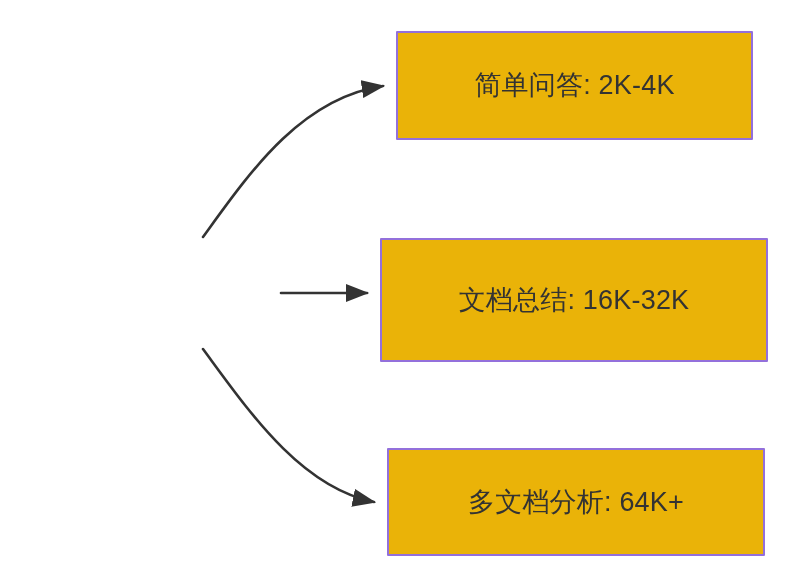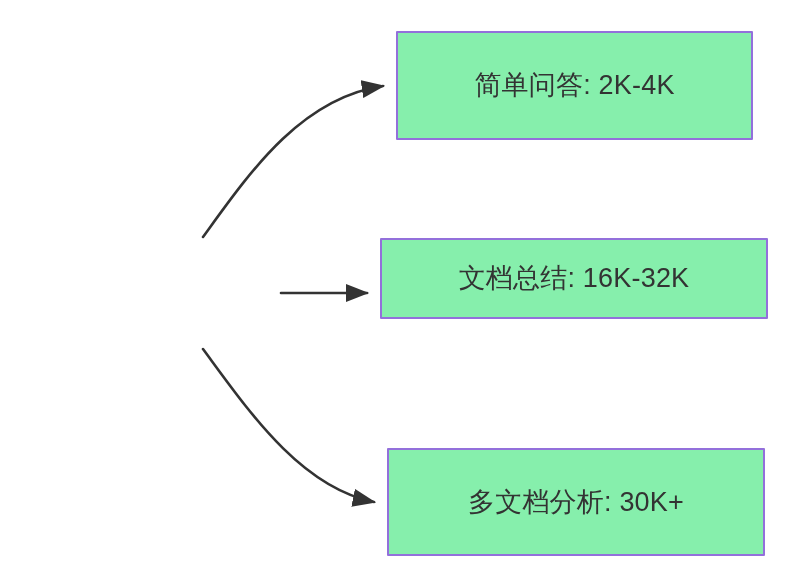--- a/index.html
+++ b/index.html
@@ -26,21 +26,21 @@
     width: 787px;
     height: 572px;
     pointer-events: none;
   }
   .node {
     position: absolute;
     box-sizing: border-box;
     display: flex;
     align-items: center;
     justify-content: center;
-    background: #86efac;
+    background: #eab308;
     border: 2.5px solid #9370db;
     border-radius: 1px;
   }
   .node-label {
     color: #333333;
     font-size: 27px;
     line-height: 1.2;
     letter-spacing: 0.2px;
     white-space: nowrap;
     text-align: center;
@@ -54,21 +54,21 @@
   #node-simple-qa {
     left: 396px;
     top: 31px;
     width: 357px;
     height: 109px;
   }
   #node-doc-summary {
     left: 380px;
     top: 238px;
     width: 388px;
-    height: 81px;
+    height: 124px;
   }
   #node-multi-doc {
     left: 387px;
     top: 448px;
     width: 378px;
     height: 108px;
   }
 </style>
 </head>
 <body>
@@ -92,16 +92,16 @@
 
   <div class="node" id="node-simple-qa">
     <span class="node-label">简单问答: 2K-4K</span>
   </div>
 
   <div class="node" id="node-doc-summary">
     <span class="node-label">文档总结: 16K-32K</span>
   </div>
 
   <div class="node" id="node-multi-doc">
-    <span class="node-label">多文档分析: 30K+</span>
+    <span class="node-label">多文档分析: 64K+</span>
   </div>
 
 </div>
 
 </body></html>

